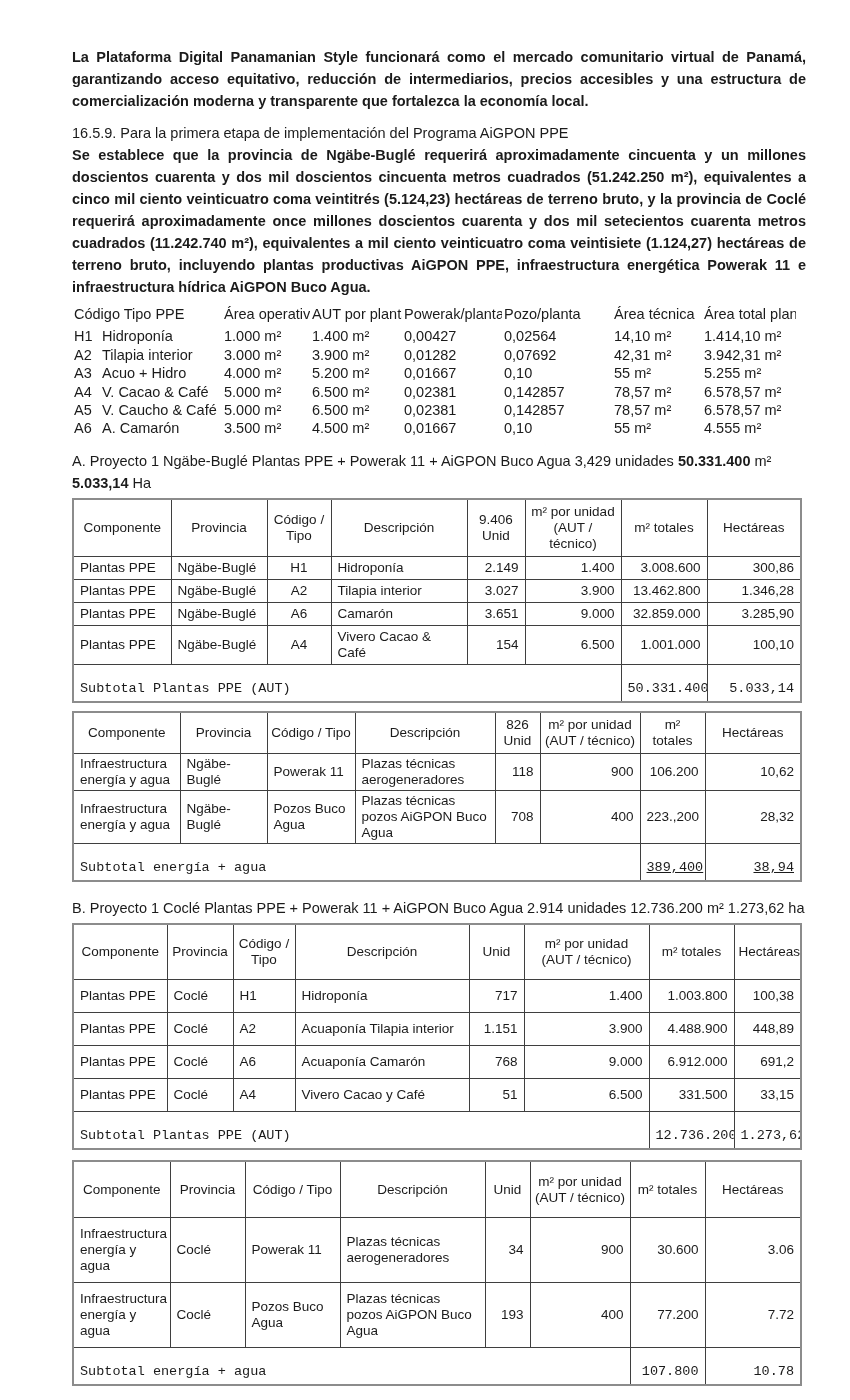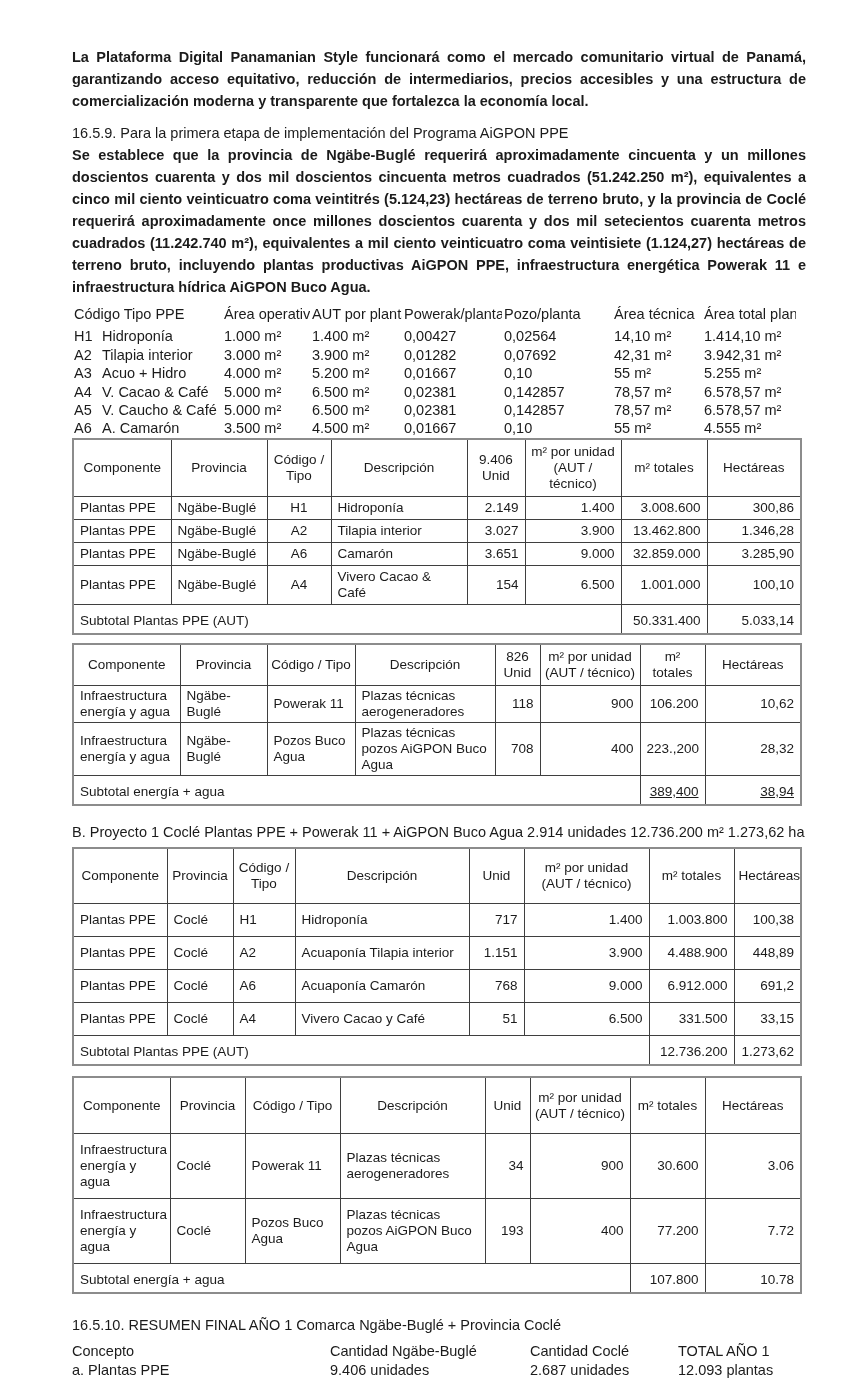--- a/index.html
+++ b/index.html
@@ -32,21 +32,21 @@
   table.btab td.ctr { text-align:center; }
   .hsmall { font-size:11.5px; line-height:13px; }
   .bold { font-weight:bold; }
   .bold-und { font-weight:bold; text-decoration:underline; }
 
   table.tblA2 td { padding:2px 6px; }
   table.tblB th { padding:9px 4px; }
   table.tblB td { padding:8px 6px; }
   tr.hdr-tall-b1 th { height:56px; }
   tr.hdr-tall-b2 th { height:56px; }
-  tr.subrow td { padding-top:8px; padding-bottom:4px; }
+  tr.subrow td { padding-top:16px; padding-bottom:4px;font-family:Liberation Mono, monospace; }
 
   .sec-title { margin:12px 0 4px 0; line-height:22px; }
   .gap8 { height:8px; }
   .gap10 { height:10px; }
 
   
   .res-row { display:flex; line-height:19px; }
   .res-c0 { width:258px; } .res-c1 { width:200px; } .res-c2 { width:148px; }
   .res-c3 { width:128px; }
 </style>
@@ -138,20 +138,21 @@
           <td>3.500 m²</td>
           <td>4.500 m²</td>
           <td>0,01667</td>
           <td>0,10</td>
           <td>55 m²</td>
           <td>4.555 m²</td>
     </tr>
   </tbody>
     </table>
 
+  <div class="sec-title"><span>A. Proyecto 1 Ngäbe-Buglé  Plantas PPE + Powerak 11 + AiGPON Buco Agua  3,429 unidades </span><b>50.331.400</b><span> m² </span><b>5.033,14</b><span> Ha</span></div>
 
   <table class="btab">
     <colgroup>
         <col style="width:98px">
         <col style="width:96px">
         <col style="width:64px">
         <col style="width:136px">
         <col style="width:58px">
         <col style="width:96px">
         <col style="width:86px">

